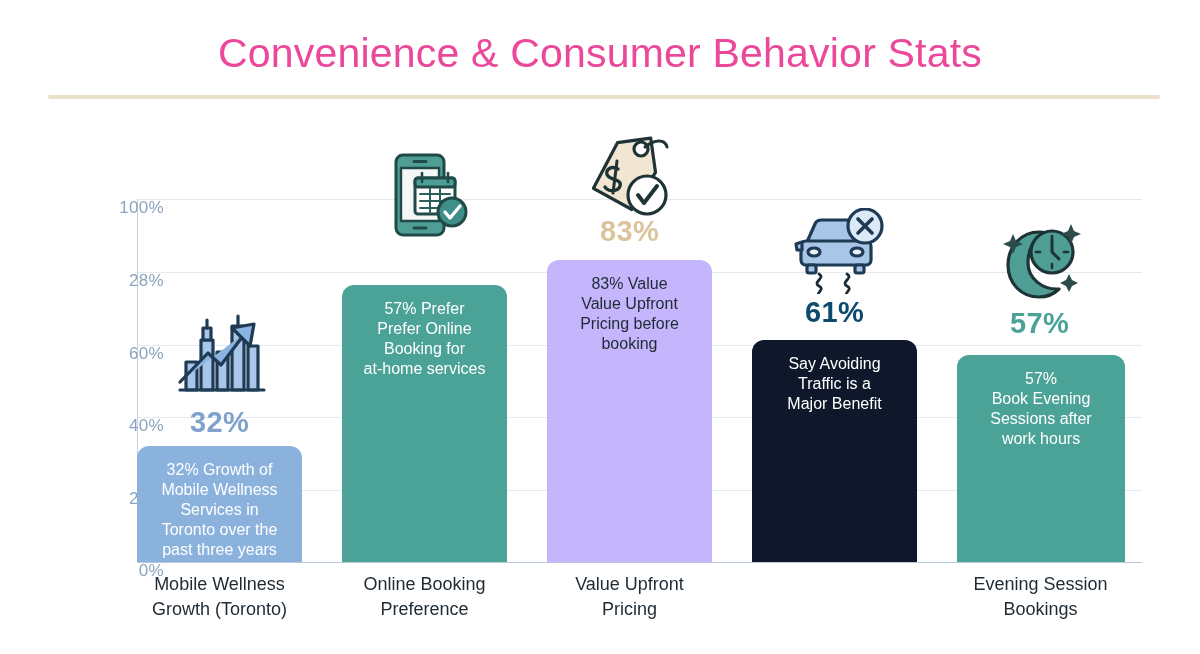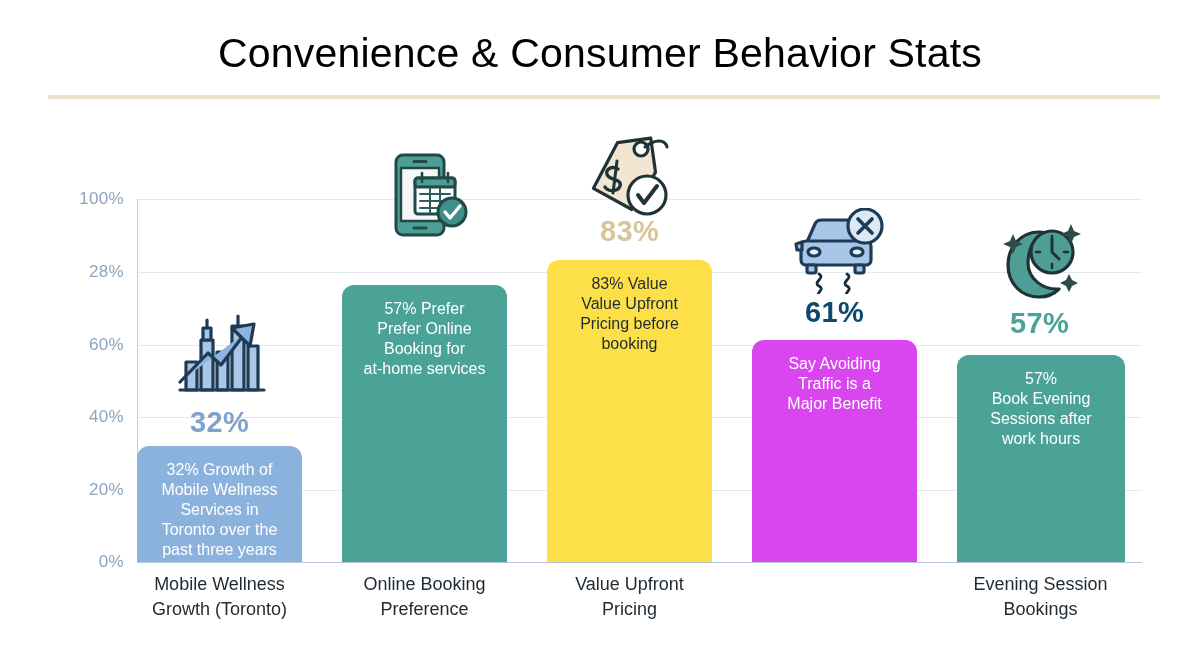--- a/index.html
+++ b/index.html
@@ -24,21 +24,21 @@
     height: 100px;
   }
   #page-title {
     position: absolute;
     left: 0; top: 30px;
     width: 1200px;
     text-align: center;
     font-size: 41px;
     font-weight: 400;
     letter-spacing: 0.2px;
-    color: #000000;
+    color: #ec4899;
     font-family: "Liberation Sans", sans-serif;
   }
   #title-divider {
     position: absolute;
     left: 48px; top: 95px;
     width: 1112px;
     height: 4px;
     background: #eadfc9;
     border-radius: 2px;
   }
@@ -65,26 +65,27 @@
   .axis-vline {
     position: absolute;
     left: 137px;
     top: 99px;
     width: 1px;
     height: 364px;
     background: #c3d0dc;
   }
   .ytick {
     position: absolute;
-    right: 1076px; 
+    right: 1036px; 
     width: 90px;
     text-align: right;
     font-size: 17px;
     color: #8ca4bd;
     letter-spacing: 0.3px;
+    margin-top: 9px;
   }
 
   
   .bar-group {
     position: absolute;
     bottom: 92px; 
   }
   .bar {
     position: absolute;
     bottom: 0;
@@ -223,21 +224,21 @@
         <path d="M62 14 C72 6 82 6 84 14" stroke-width="3"></path>
         <path d="M35 36 c-8 -4 -14 2 -10 7 c4 5 14 3 12 10 c-2 6 -12 6 -15 1" stroke-width="3.4"></path>
         <line x1="34" y1="28" x2="30" y2="60" stroke-width="3"></line>
         <circle cx="64" cy="62" r="19" fill="#ffffff"></circle>
         <path d="M55 62 L61 70 L74 53" stroke-width="4"></path>
       </g>
     </svg>
   </span>
   <div class="value-label" style="left:547px; top:115px; width:165px; color:#d9c49c;">83%</div>
   <div class="bar-group" style="left:547px; width:165px;">
-    <div class="bar" style="width:165px; height:302px; background:#fde047;">
+    <div class="bar" style="width:165px; height:302px; background:#c4b5fd;">
       <div class="bar-text" style="color:#1f2a33;">83% Value
 Value Upfront
 Pricing before
 booking</div>
     </div>
   </div>
   <div class="cat-label" style="left:522px; width:215px;">Value Upfront
 Pricing</div>
 
   <span class="icon-wrap" style="left:793px; top:108px; width:92px; height:86px;">
@@ -254,21 +255,21 @@
         <path d="M65 11 L79 25 M79 11 L65 25" stroke-width="3.6"></path>
         <g fill="none" stroke="#1c2b38" stroke-width="2.8">
           <path d="M26 66 c7 4 -7 8 0 12 c7 4 -5 7 1 10"></path>
           <path d="M54 66 c7 4 -7 8 0 12 c7 4 -5 7 1 10"></path>
         </g>
       </g>
     </svg>
   </span>
   <div class="value-label" style="left:752px; top:196px; width:165px; color:#0c4a6e;">61%</div>
   <div class="bar-group" style="left:752px; width:165px;">
-    <div class="bar" style="width:165px; height:222px; background:#d946ef;">
+    <div class="bar" style="width:165px; height:222px; background:#0f172a;">
       <div class="bar-text" style="color:#ffffff;">Say Avoiding
 Traffic is a
 Major Benefit</div>
     </div>
   </div>
 
   <span class="icon-wrap" style="left:995px; top:118px; width:90px; height:86px;">
     <svg width="90" height="86" viewBox="0 0 90 86">
       <g stroke="#1e3336" stroke-width="3.2" stroke-linejoin="round" stroke-linecap="round">
         <path d="M44 14 C26 14 13 29 13 47 C13 65 26 79 44 79 C52 79 59 76 64 71 C48 72 33 61 33 45 C33 32 38 20 50 15 C48 14 46 14 44 14 Z" fill="#4e9e96"></path>

